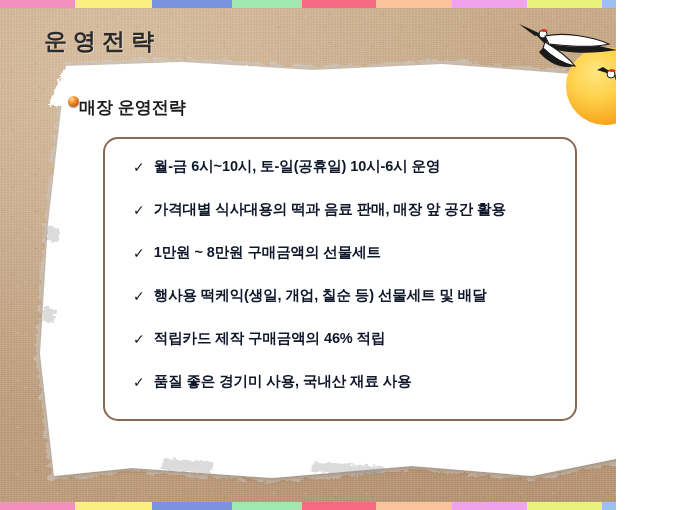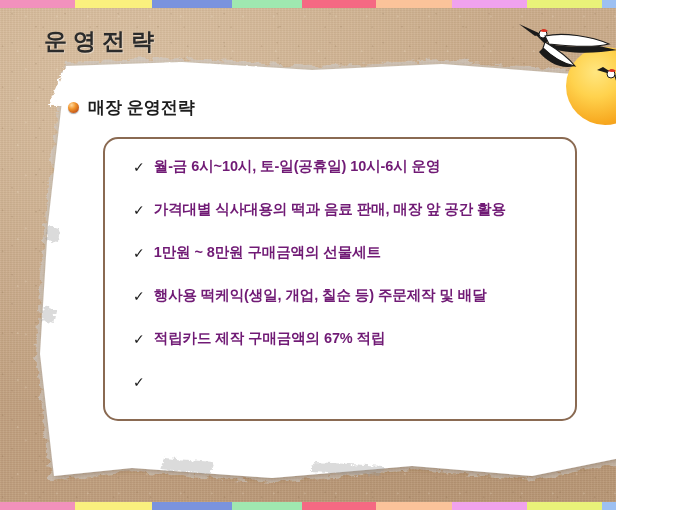--- a/index.html
+++ b/index.html
@@ -82,22 +82,21 @@
     white-space: nowrap;
   }
 
   
   .section-heading {
     position: absolute;
     left: 68px;
     top: 96px;
     z-index: 5;
     display: flex;
-    align-items: center;
-    gap: 9px;
+    align-items: flex-start;
     white-space: nowrap;
   }
   .sphere-bullet {
     width: 11px;
     height: 11px;
     border-radius: 50%;
     background:
       radial-gradient(circle at 33% 28%, #ffd9a0 0%, #f0932a 38%, #c1541a 78%, #8d3a10 100%);
     box-shadow: 0 1px 1px rgba(0,0,0,0.35);
     flex: 0 0 auto;
@@ -140,21 +139,21 @@
     font-size: 14px;
     line-height: 20px;
     color: #1a1a1a;
     font-weight: bold;
     transform: translateY(1px);
   }
   .bullet-list .text {
     font-size: 14.5px;
     font-weight: bold;
     line-height: 20px;
-    color: #701a75;
+    color: #0f172a;
     letter-spacing: -0.1px;
   }
 
   
   .deco {
     position: absolute;
     z-index: 4;
     pointer-events: none;
   }
   #sun {
@@ -275,28 +274,29 @@
         <li>
           <span class="check-icon">✓</span>
           <span class="text">가격대별 식사대용의 떡과 음료 판매, 매장 앞 공간 활용</span>
         </li>
         <li>
           <span class="check-icon">✓</span>
           <span class="text">1만원 ~ 8만원 구매금액의 선물세트</span>
         </li>
         <li>
           <span class="check-icon">✓</span>
-          <span class="text">행사용 떡케익(생일, 개업, 칠순 등) 주문제작 및 배달</span>
-        </li>
-        <li>
-          <span class="check-icon">✓</span>
-          <span class="text">적립카드 제작 구매금액의 67% 적립</span>
-        </li>
-        <li>
-          <span class="check-icon">✓</span>
+          <span class="text">행사용 떡케익(생일, 개업, 칠순 등) 선물세트 및 배달</span>
+        </li>
+        <li>
+          <span class="check-icon">✓</span>
+          <span class="text">적립카드 제작 구매금액의 46% 적립</span>
+        </li>
+        <li>
+          <span class="check-icon">✓</span>
+          <span class="text">품질 좋은 경기미 사용, 국내산 재료 사용</span>
         </li>
       </ul>
   </div>
 
   <div class="colorbar bottom" id="colorbar-bottom">
       <span style="background: rgb(242, 145, 189); width: 11.0294%;"></span>
       <span style="background: rgb(250, 240, 126); width: 11.3235%;"></span>
       <span style="background: rgb(122, 147, 222); width: 11.7647%;"></span>
       <span style="background: rgb(159, 232, 176); width: 10.2941%;"></span>
       <span style="background: rgb(245, 105, 131); width: 10.8824%;"></span>

